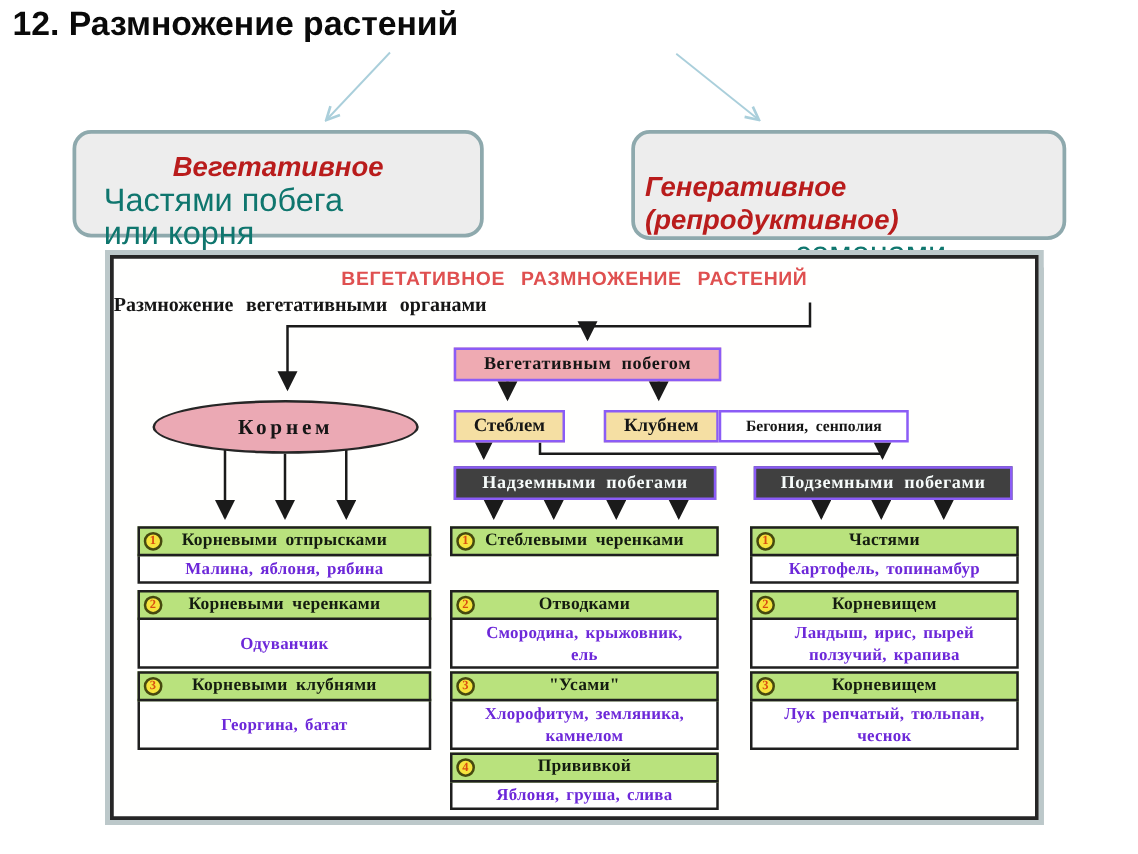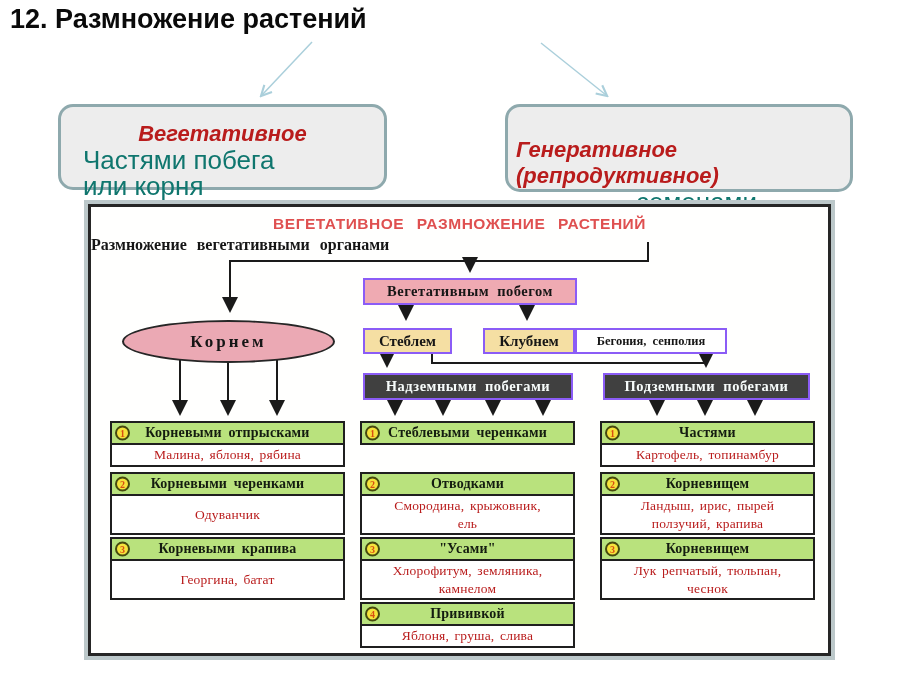--- a/index.html
+++ b/index.html
@@ -60,21 +60,21 @@
   .unit{position:absolute;left:0;width:100%;}
   .unit-header{position:relative;box-sizing:border-box;height:24px;border:2px solid #1f1f1f;
                background:#b9e27d;display:flex;align-items:center;justify-content:center;
                font-weight:bold;font-size:14px;color:#141c10;letter-spacing:0.2px;word-spacing:3px;}
   .num{position:absolute;left:3px;top:50%;transform:translateY(-50%);width:15px;height:15px;
        border-radius:50%;background:#f6e33c;border:2px solid #46490f;box-sizing:border-box;
        display:flex;align-items:center;justify-content:center;
        font-size:10px;font-weight:bold;color:#d94e12;line-height:1;}
   .unit-row{box-sizing:border-box;margin-top:-2px;border:2px solid #1f1f1f;background:#ffffff;
             display:flex;align-items:center;justify-content:center;text-align:center;
-            font-weight:normal;font-size:13.5px;color:#b91c1c;white-space:pre-line;
+            font-weight:bold;font-size:13.5px;color:#6d28d9;white-space:pre-line;
             line-height:1.3;letter-spacing:0.2px;word-spacing:2px;}
   .unit-row.short{height:24px;}
   .unit-row.tall{height:41px;}
   .u1{top:0;} .u2{top:51px;} .u3{top:116px;} .u4{top:181px;}
 </style>
 </head>
 <body>
 
 <div class="stage">
 
@@ -150,21 +150,21 @@
       <div class="unit u2">
         <div class="unit-header">
           <span class="num">2</span>
           <span>Корневыми черенками</span>
         </div>
         <div class="unit-row tall">Одуванчик</div>
       </div>
       <div class="unit u3">
         <div class="unit-header">
           <span class="num">3</span>
-          <span>Корневыми крапива</span>
+          <span>Корневыми клубнями</span>
         </div>
         <div class="unit-row tall">Георгина, батат</div>
       </div>
     </div>
 
     <div class="column col-above">
       <div class="unit u1">
         <div class="unit-header">
           <span class="num">1</span>
           <span>Стеблевыми черенками</span>

